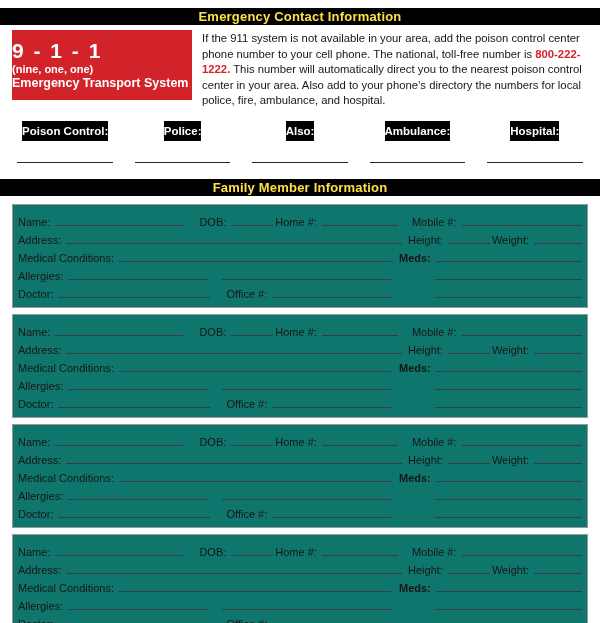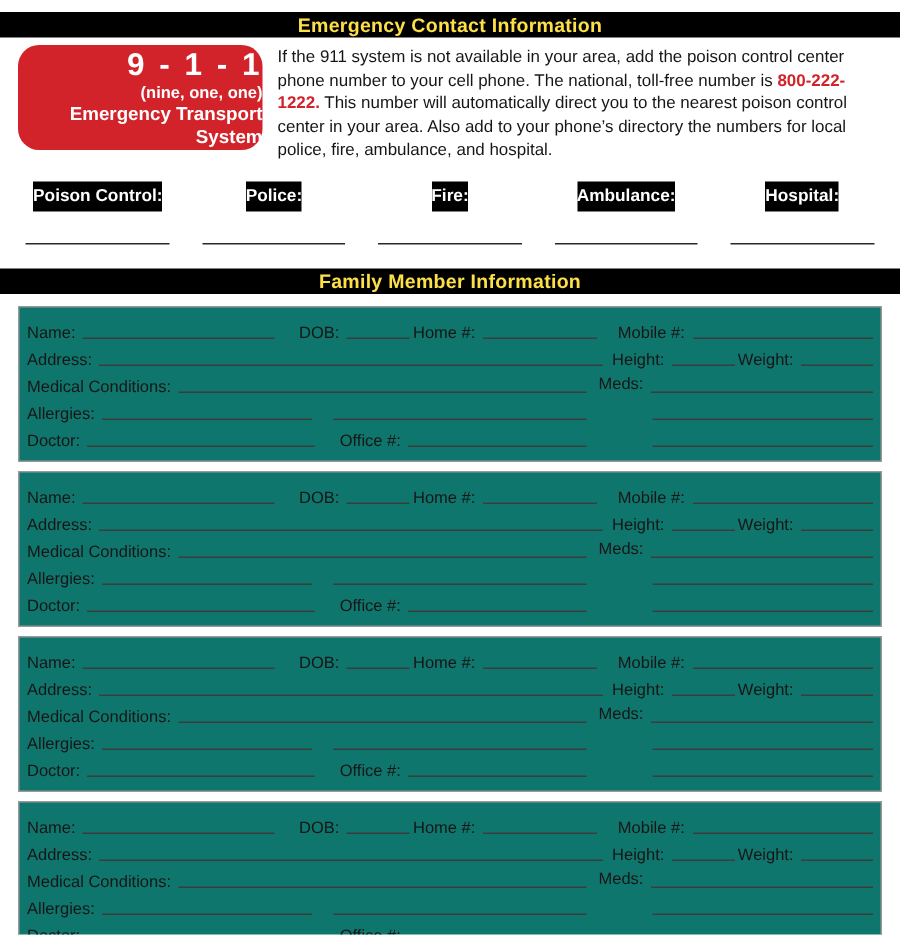--- a/index.html
+++ b/index.html
@@ -18,30 +18,29 @@
     height: 17px;
     line-height: 17px;
     letter-spacing: 0.2px;
   }
   .title-bar { margin-top: 8px; }
   .family-bar { margin-top: 16px; }
 
   
   .intro { display: flex; margin: 5px 12px 0 12px; }
   .call-box {
-    width: 163px;
+    width: 180px;
     height: 70px;
     background: #d2232a;
     color: #fff;
-    text-align: right;
+    text-align: left;
     display: flex;
     flex-direction: column;
     justify-content: center;
     flex-shrink: 0;
-    border-radius: 14px;
   }
   .call-number { font-size: 21px; font-weight: bold; letter-spacing: 2px; line-height: 23px; }
   .call-phonetic { font-size: 11px; font-weight: bold; line-height: 14px; }
   .call-subtitle { font-size: 12.5px; font-weight: bold; line-height: 15px; }
   .intro-text {
     flex: 1;
     padding-left: 10px;
     padding-top: 1px;
     font-size: 11.3px;
     line-height: 15.5px;
@@ -97,20 +96,22 @@
   .w-home { width: 76px; }
   .w-height { width: 42px; }
   .w-weight { width: 48px; }
   .w-allergy { width: 140px; }
   .w-doctor { width: 152px; }
   .rcol {
     width: 183px;
     margin-left: 8px;
     flex-shrink: 0;
     display: flex;
+    align-items: flex-end;
+    font-weight: bold;
   }
   .ind { margin-left: 36px; }
 </style>
 </head>
 <body>
 
 <div class="bar title-bar">Emergency Contact Information</div>
 
 <div class="intro">
   <div class="call-box">
@@ -128,21 +129,21 @@
     <div class="contact-label">Poison Control:</div>
     <div class="contact-line"></div>
   </div>
 
   <div class="contact-col">
     <div class="contact-label">Police:</div>
     <div class="contact-line"></div>
   </div>
 
   <div class="contact-col">
-    <div class="contact-label">Fire:</div>
+    <div class="contact-label">Also:</div>
     <div class="contact-line"></div>
   </div>
 
   <div class="contact-col">
     <div class="contact-label">Ambulance:</div>
     <div class="contact-line"></div>
   </div>
 
   <div class="contact-col">
     <div class="contact-label">Hospital:</div>

